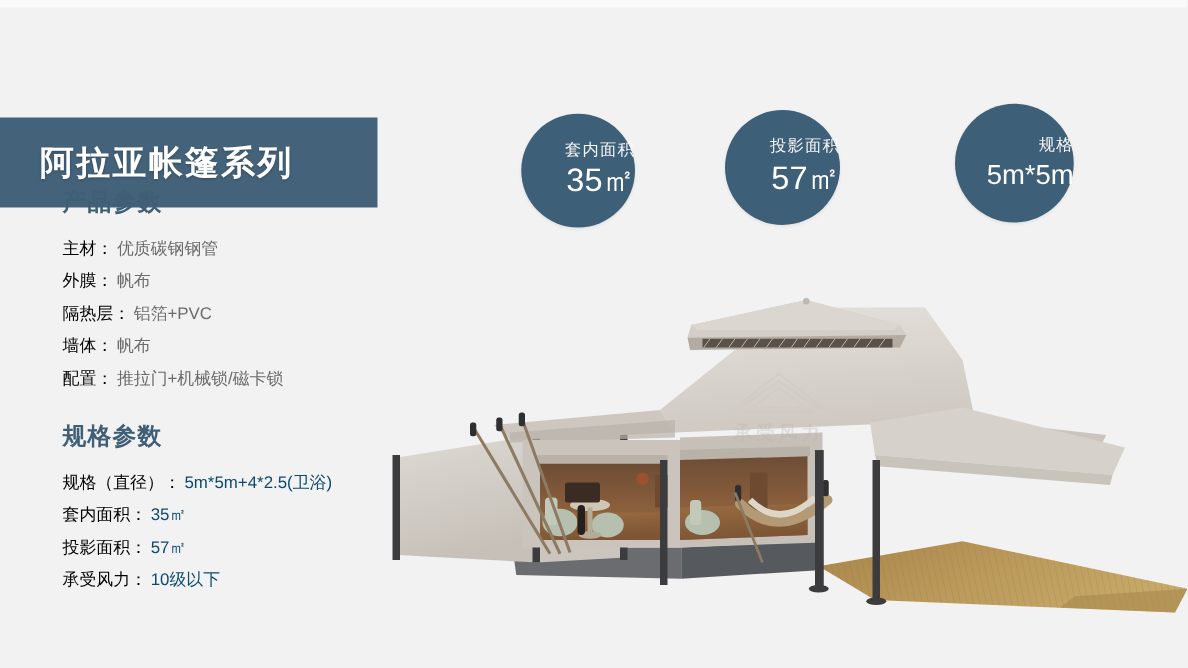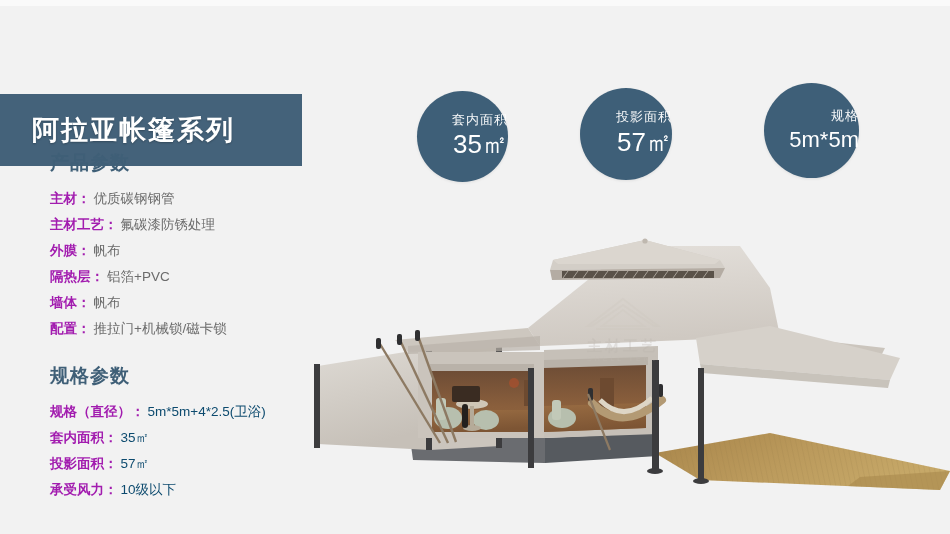--- a/index.html
+++ b/index.html
@@ -27,21 +27,21 @@
   
   .spec-col{position:absolute;left:50px;top:152px;width:300px;}
   .sec-head{
     color:#3f5f77;font-size:19px;font-weight:bold;letter-spacing:1px;
     margin:0 0 11px 0;line-height:1.2;
   }
   .sec-head.second{margin-top:23px;}
   .spec-line{
     font-size:13.5px;line-height:26px;white-space:nowrap;
   }
-  .spec-line .k{color:#a21caf;font-weight:bold;}
+  .spec-line .k{color:#000000;font-weight:normal;}
   .spec-line .v{color:#6b6b6b;font-weight:normal;margin-left:3px;margin-top:40px;}
   .spec-line.dark .v{color:#0c4a6e;}
 
   
   .circle{
     position:absolute;border-radius:50%;
     background:#3e5f78;color:#fff;
     display:flex;flex-direction:column;align-items:flex-end;justify-content:center;
     box-shadow:0 1px 3px rgba(0,0,0,.08);
   }
@@ -74,23 +74,20 @@
   <div class="title-banner">
     <div class="title-text">阿拉亚帐篷系列</div>
   </div>
 
   <div class="spec-col">
 
     <div class="sec-head">产品参数</div>
 
     <div class="spec-line">
       <span class="k">主材：</span><span class="v">优质碳钢钢管</span>
-    </div>
-    <div class="spec-line">
-      <span class="k">主材工艺：</span><span class="v">氟碳漆防锈处理</span>
     </div>
     <div class="spec-line">
       <span class="k">外膜：</span><span class="v">帆布</span>
     </div>
     <div class="spec-line">
       <span class="k">隔热层：</span><span class="v">铝箔+PVC</span>
     </div>
     <div class="spec-line">
       <span class="k">墙体：</span><span class="v">帆布</span>
     </div>
@@ -282,18 +279,18 @@
         <line x1="288" y1="166" x2="310" y2="222" stroke="#8d7a63" stroke-width="2.2"></line>
       </g>
     </svg>
 
     <div class="wm">
       <svg width="78" height="38" viewBox="0 0 78 38">
         <polygon points="39,3 74,30 70,30 39,9 8,30 4,30" fill="none" stroke="#cdc7be" stroke-width="2.2"></polygon>
         <polygon points="39,14 60,30 18,30" fill="none" stroke="#cdc7be" stroke-width="2"></polygon>
         <line x1="12" y1="33" x2="66" y2="33" stroke="#cdc7be" stroke-width="2"></line>
       </svg>
-      <div class="wm-txt">主材工艺</div>
+      <div class="wm-txt">承受风力</div>
       <div class="wm-sub">SHELL TENT</div>
     </div>
   </div>
 
 </div>
 
 </body></html>

